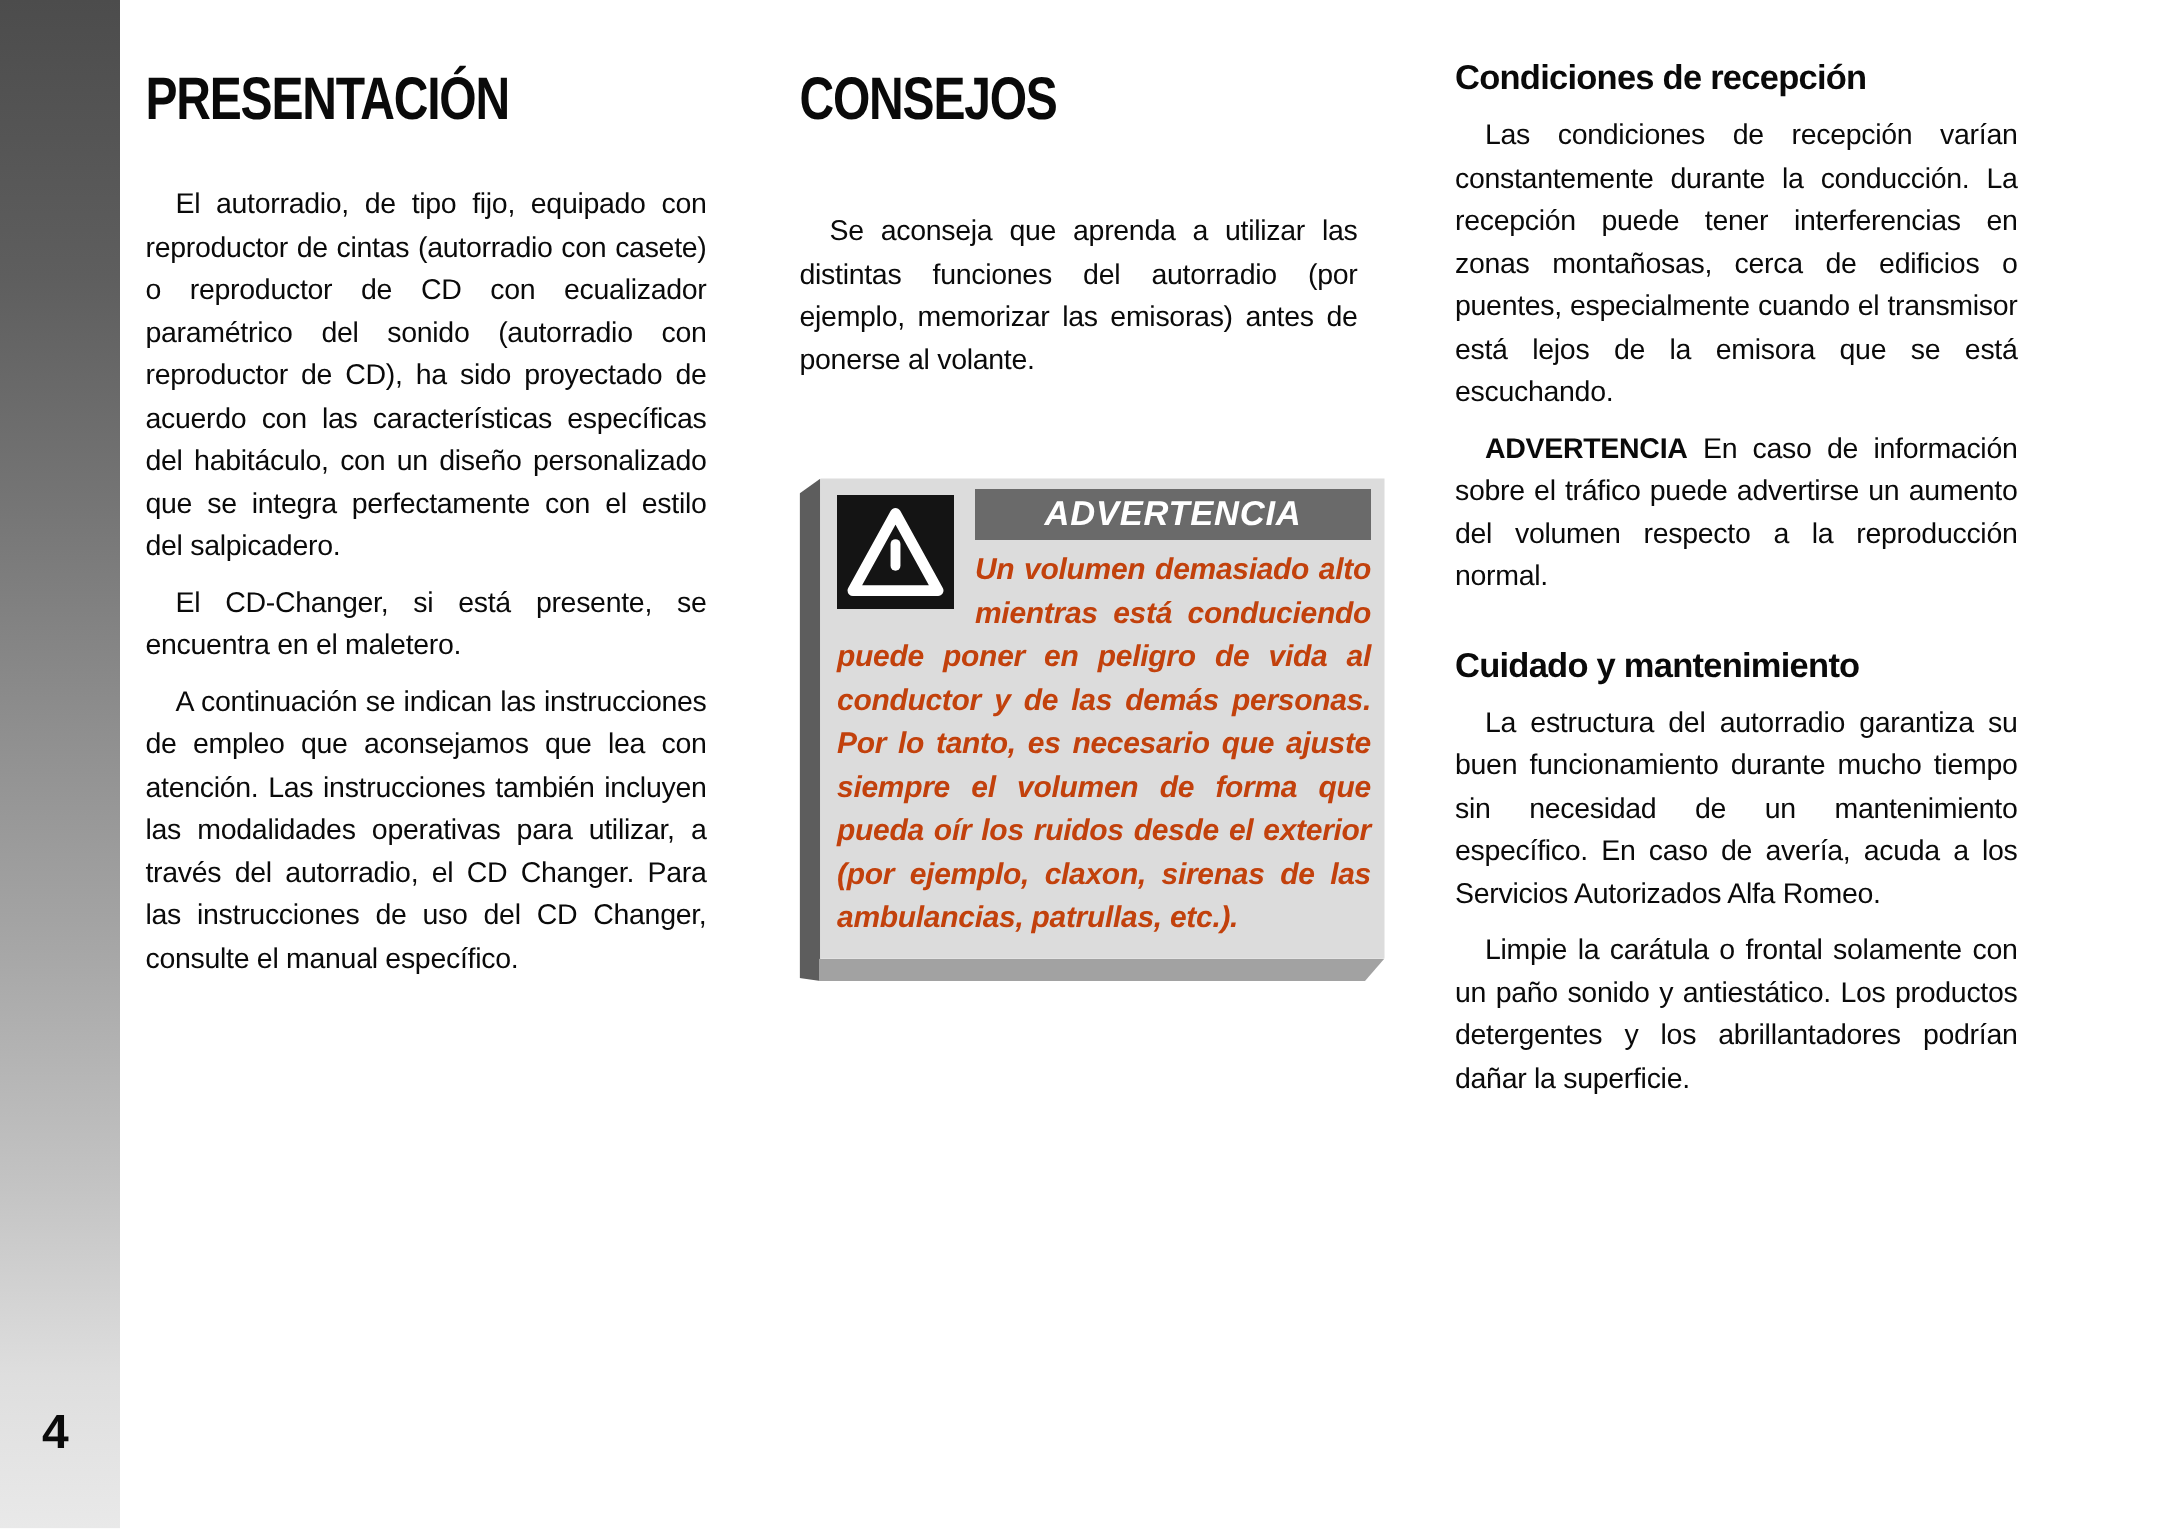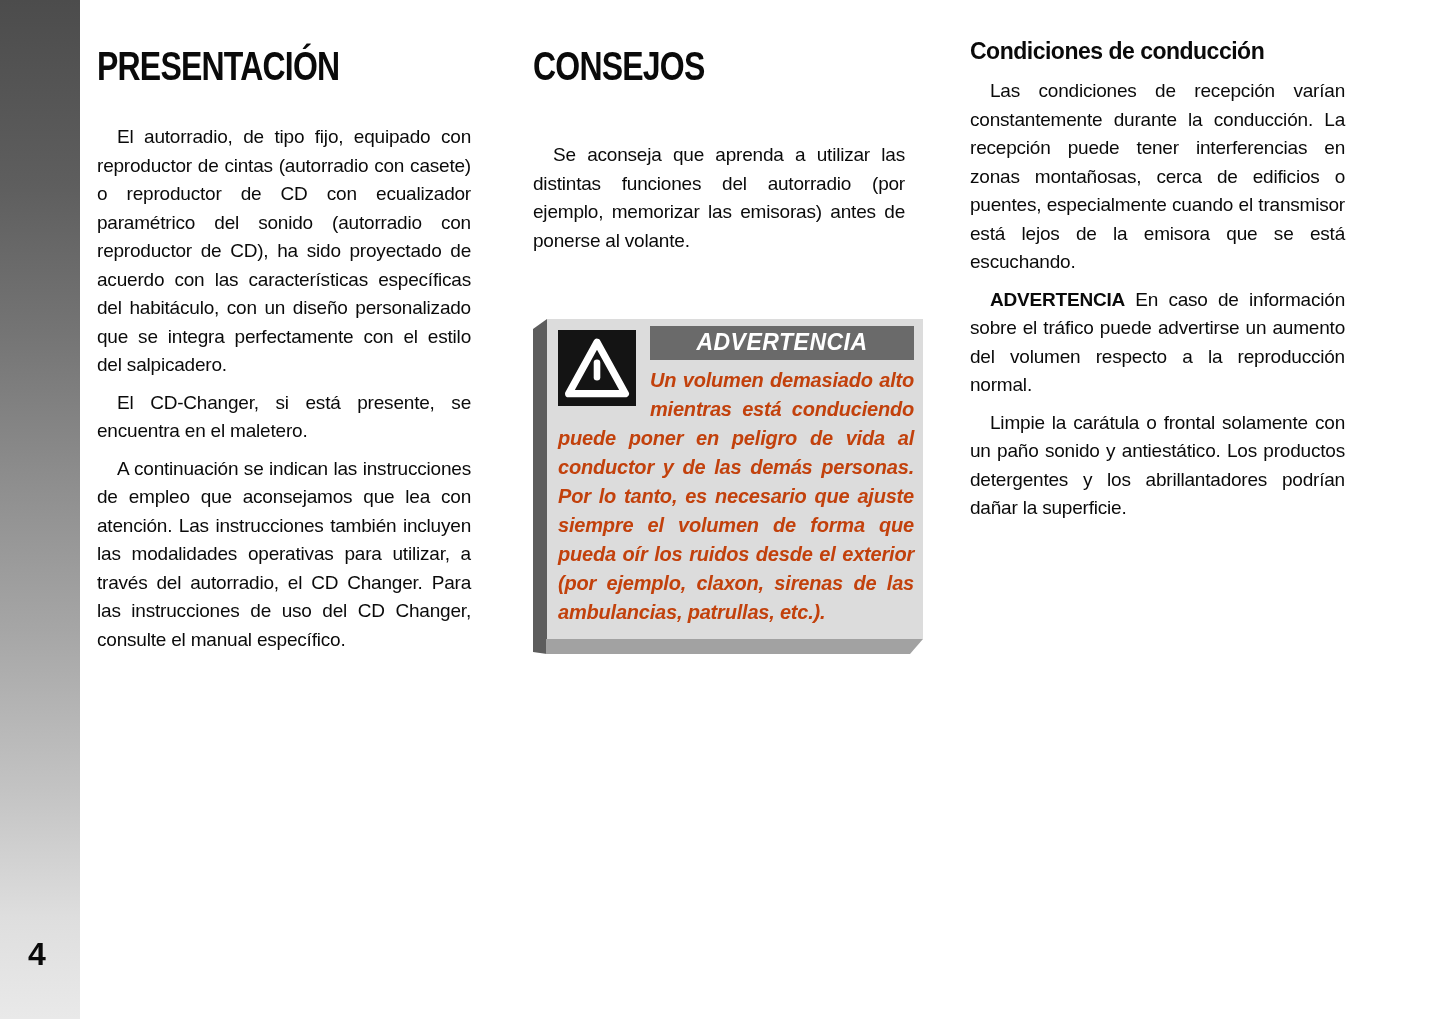--- a/index.html
+++ b/index.html
@@ -163,20 +163,22 @@
           <path d="M50 8 L93 86 H7 Z" fill="none" stroke="#ffffff" stroke-width="11" stroke-linejoin="round"></path>
           <rect x="45" y="34" width="10" height="32" rx="5" fill="#ffffff"></rect>
         </svg>
       </div>
       <div class="warn-header">ADVERTENCIA</div>
       <p class="warn-text">Un volumen demasiado alto mientras está conduciendo puede poner en peligro de vida al conductor y de las demás personas. Por lo tanto, es necesario que ajuste siempre el volumen de forma que pueda oír los ruidos desde el exterior (por ejemplo, claxon, sirenas de las ambulancias, patrullas, etc.).</p>
     </div>
   </div>
 
   <div class="col col-3">
-    <h2 class="sub-heading">Condiciones de conducción</h2>
+    <h2 class="sub-heading">Condiciones de recepción</h2>
     <p class="para first-para">Las condiciones de recepción varían constantemente durante la conducción. La recepción puede tener interferencias en zonas montañosas, cerca de edificios o puentes, especialmente cuando el transmisor está lejos de la emisora que se está escuchando.</p>
     <p class="para"><span class="bold-inline">ADVERTENCIA</span><span> En caso de información sobre el tráfico puede advertirse un aumento del volumen respecto a la reproducción normal.</span></p>
 
+    <h2 class="sub-heading heading-gap">Cuidado y mantenimiento</h2>
+    <p class="para after-heading">La estructura del autorradio garantiza su buen funcionamiento durante mucho tiempo sin necesidad de un mantenimiento específico. En caso de avería, acuda a los Servicios Autorizados Alfa Romeo.</p>
     <p class="para">Limpie la carátula o frontal solamente con un paño sonido y antiestático. Los productos detergentes y los abrillantadores podrían dañar la superficie.</p>
   </div>
 
 </div>
 
 </body></html>

